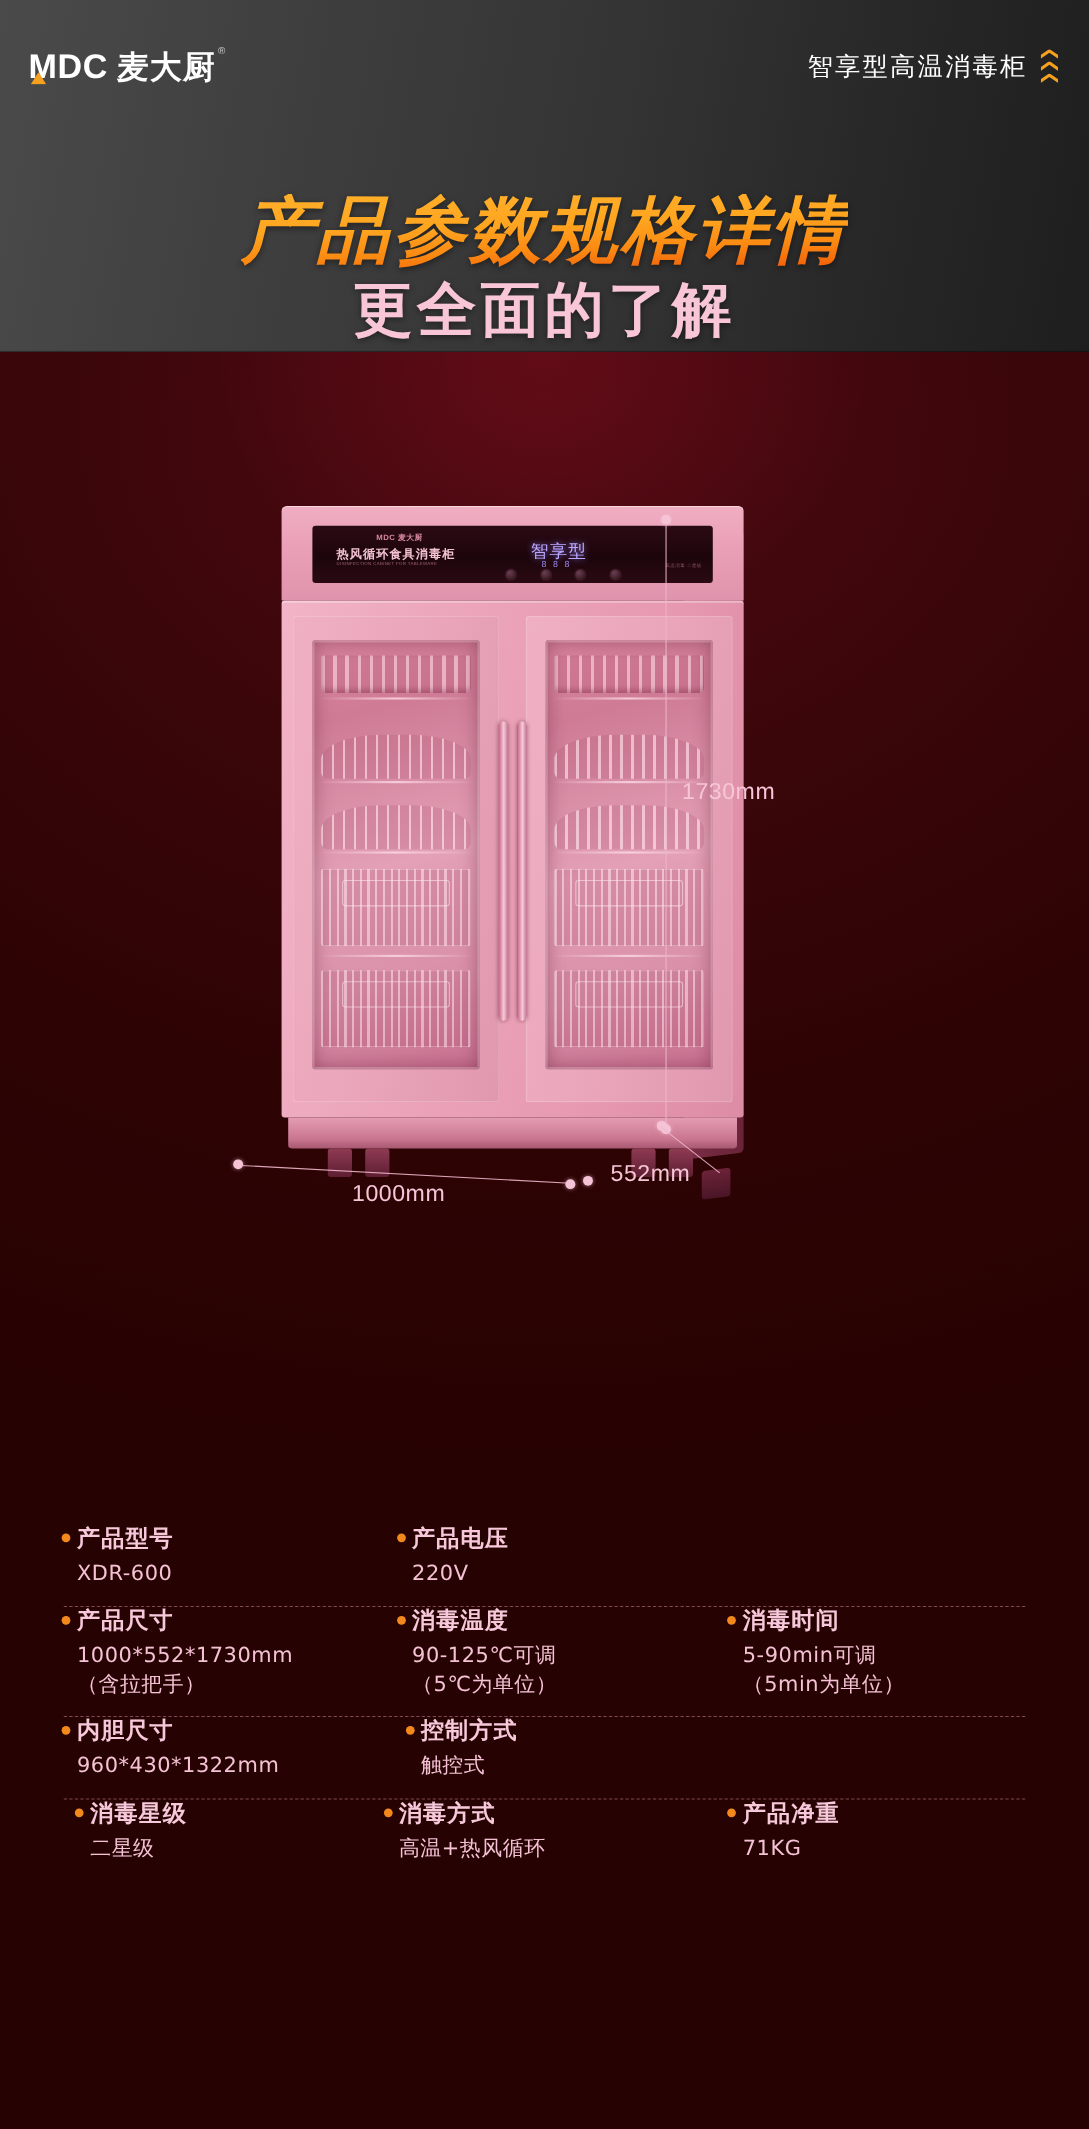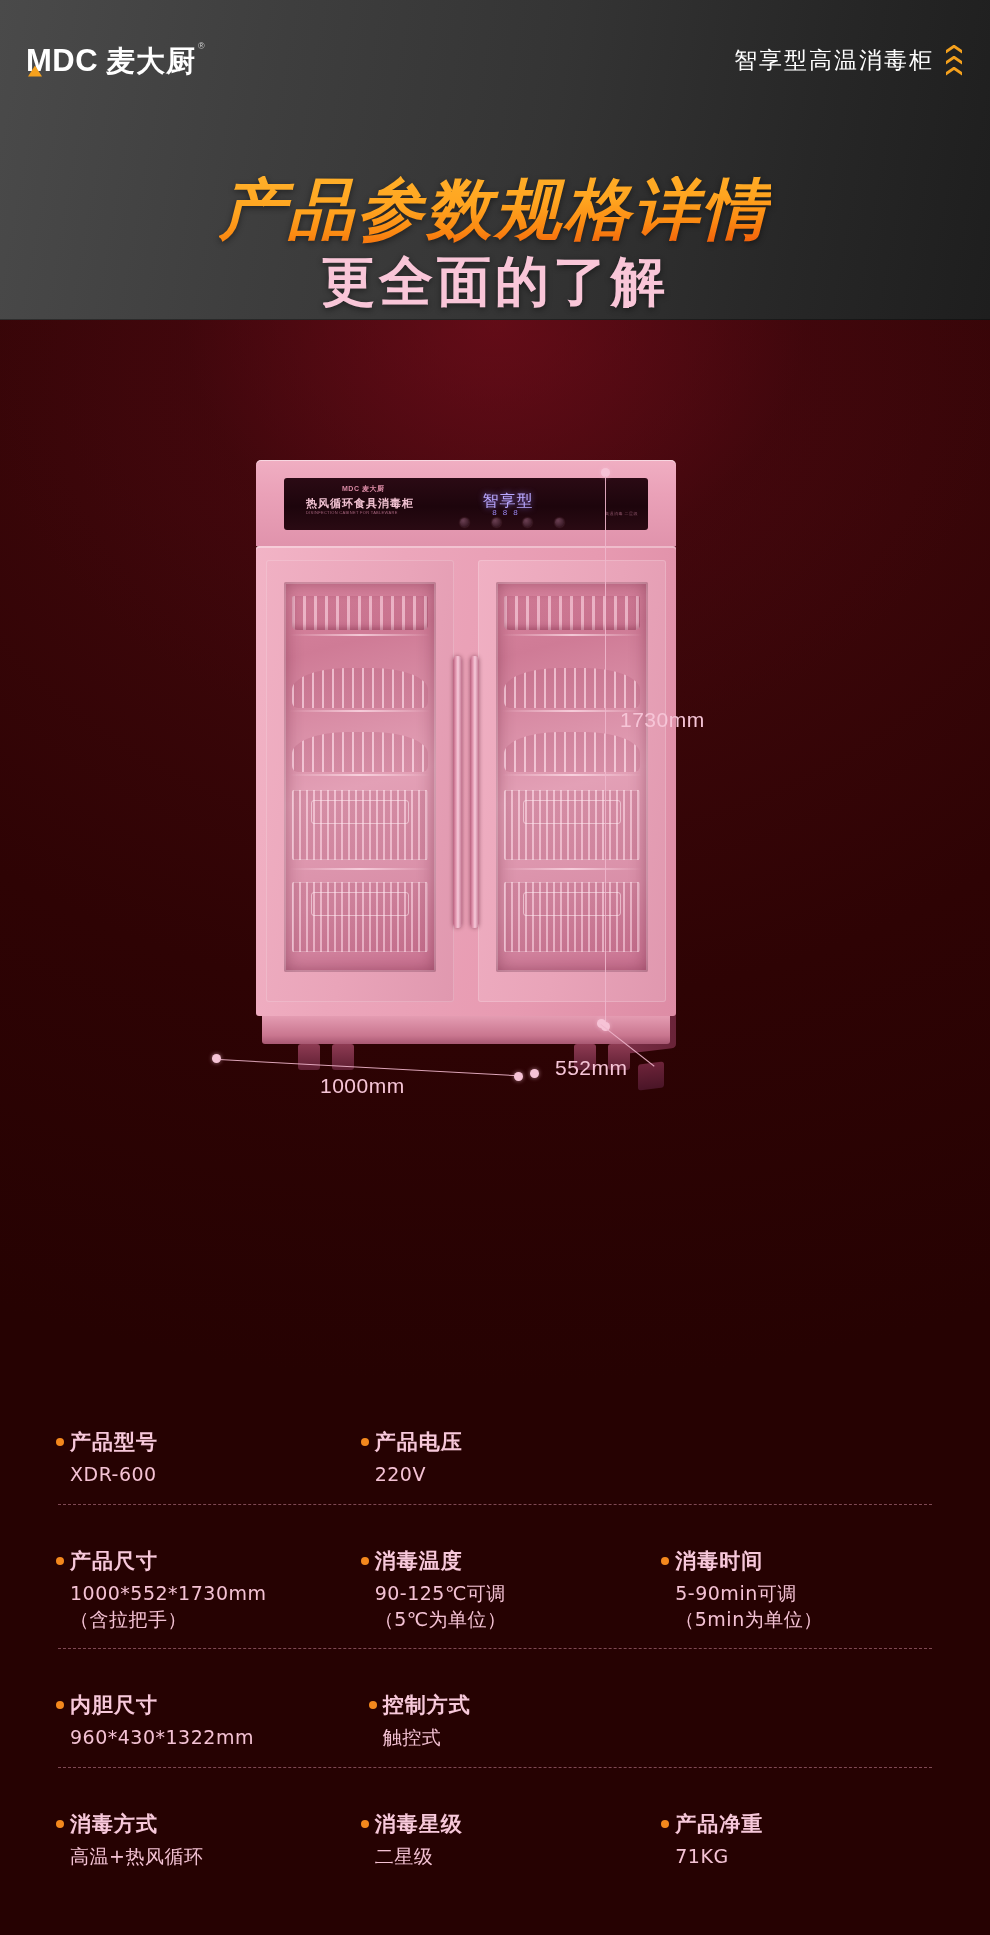--- a/index.html
+++ b/index.html
@@ -273,21 +273,20 @@
     margin:0 2px;
   }
   .spec-cell{ flex:0 0 33.33%; }
   .spec-cell.c2{ padding-left:12px; }
   .spec-cell.c3{ padding-left:20px; }
   .spec-label{
     display:flex; align-items:flex-start; gap:6px;
     font-family:"DejaVu Sans","Liberation Sans",sans-serif;
     font-size:21px; font-weight:700; color:#f7c8da; letter-spacing:1px;
     line-height:1.2;
-    margin-top:44px;
   }
   .bullet{
     flex:0 0 auto; width:8px; height:8px; border-radius:50%;
     background:#f3881d; margin-top:8px;
   }
   .spec-value{
     font-family:"DejaVu Sans","Liberation Sans",sans-serif;
     font-size:19px; color:#f4c2d4; letter-spacing:.5px;
     margin-top:7px; padding-left:14px; line-height:1.35; font-weight:400;
   }
@@ -475,34 +474,34 @@
         <div class="spec-label">
           <span class="bullet"></span>
           <span>控制方式</span>
         </div>
         <div class="spec-value">触控式</div>
       </div>
     </div>
     <div class="divider"></div>
 
     <div class="spec-row">
+      <div class="spec-cell c2">
+        <div class="spec-label">
+          <span class="bullet"></span>
+          <span>消毒星级</span>
+        </div>
+        <div class="spec-value">二星级</div>
+      </div>
       <div class="spec-cell c1">
         <div class="spec-label">
           <span class="bullet"></span>
           <span>消毒方式</span>
         </div>
         <div class="spec-value">高温+热风循环</div>
       </div>
-      <div class="spec-cell c2">
-        <div class="spec-label">
-          <span class="bullet"></span>
-          <span>消毒星级</span>
-        </div>
-        <div class="spec-value">二星级</div>
-      </div>
       <div class="spec-cell c3">
         <div class="spec-label">
           <span class="bullet"></span>
           <span>产品净重</span>
         </div>
         <div class="spec-value">71KG</div>
       </div>
     </div>
 
   </div>

